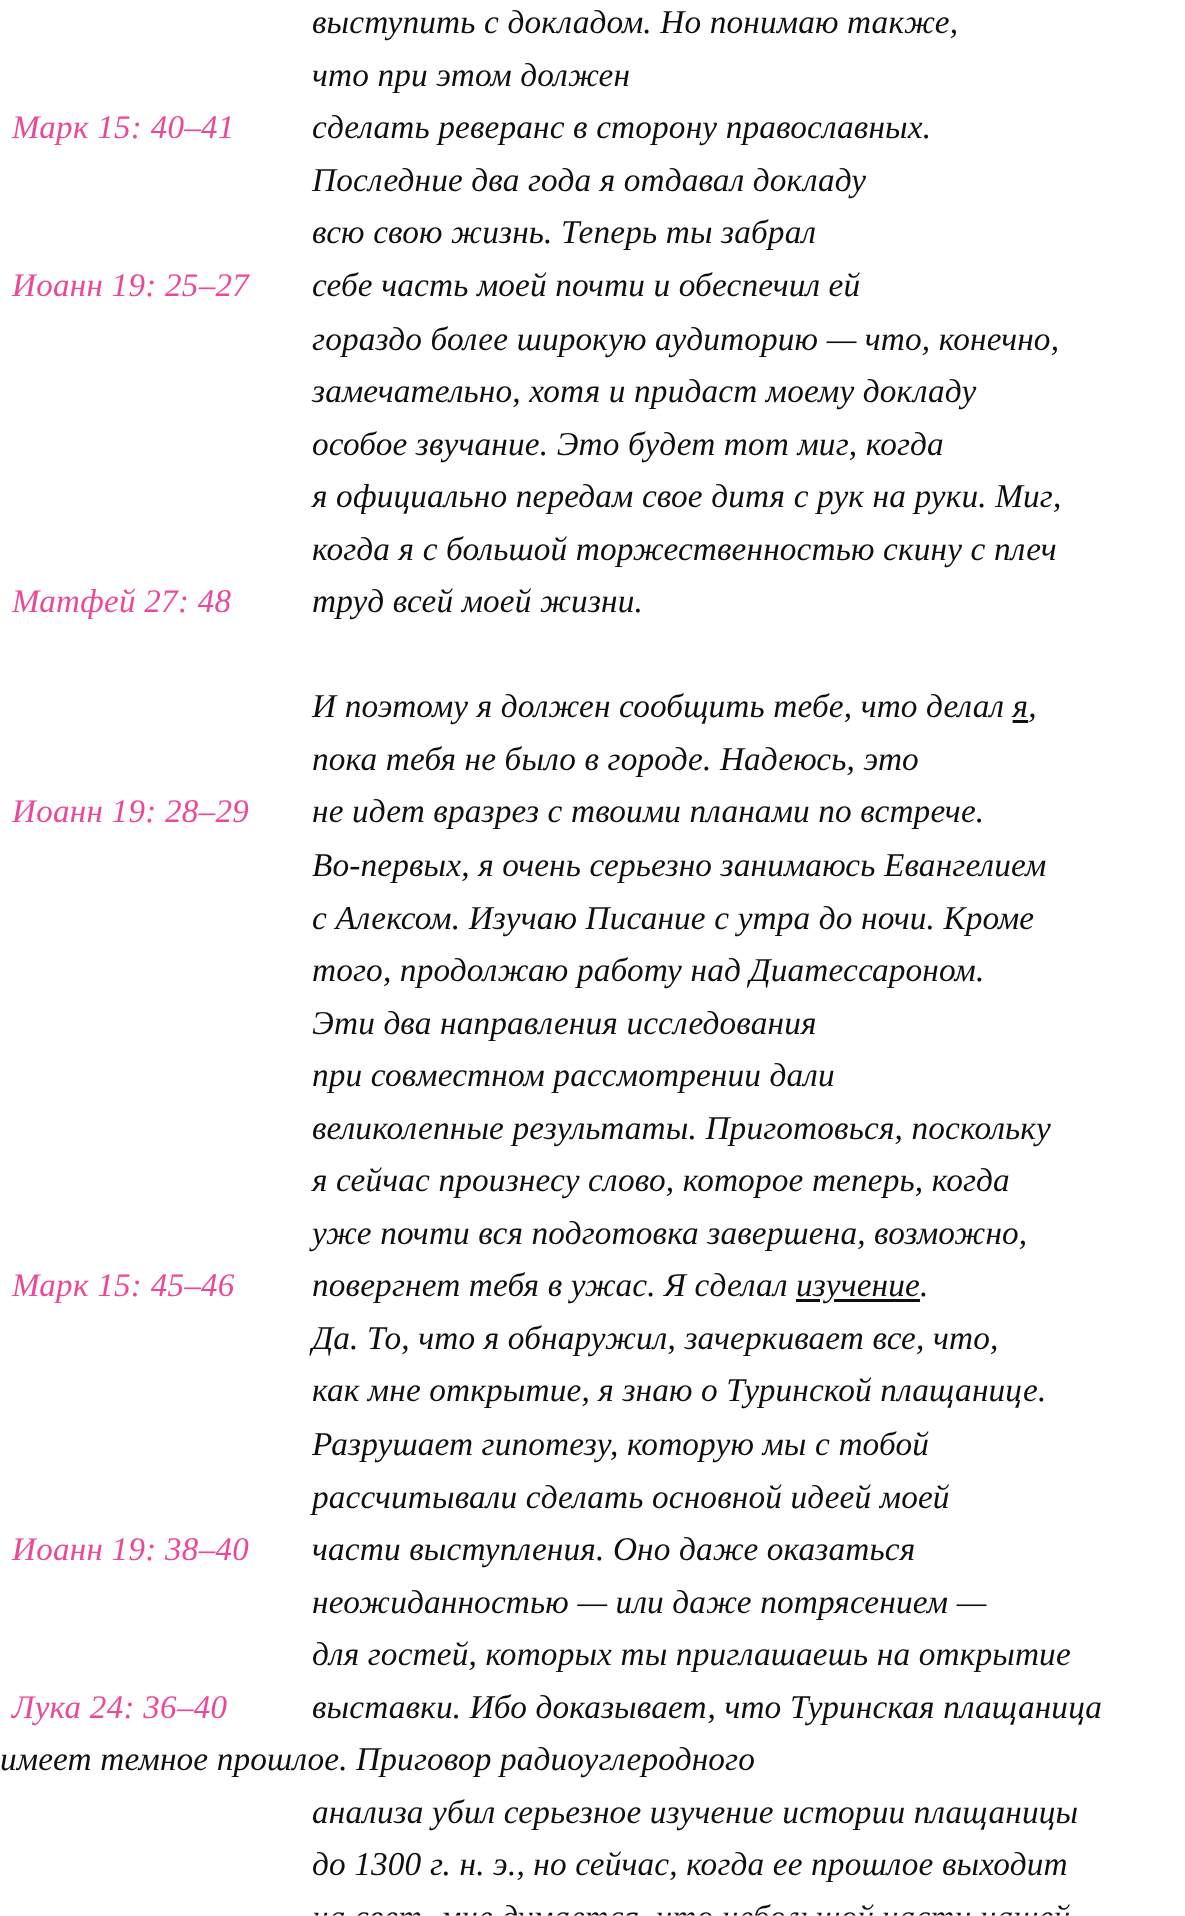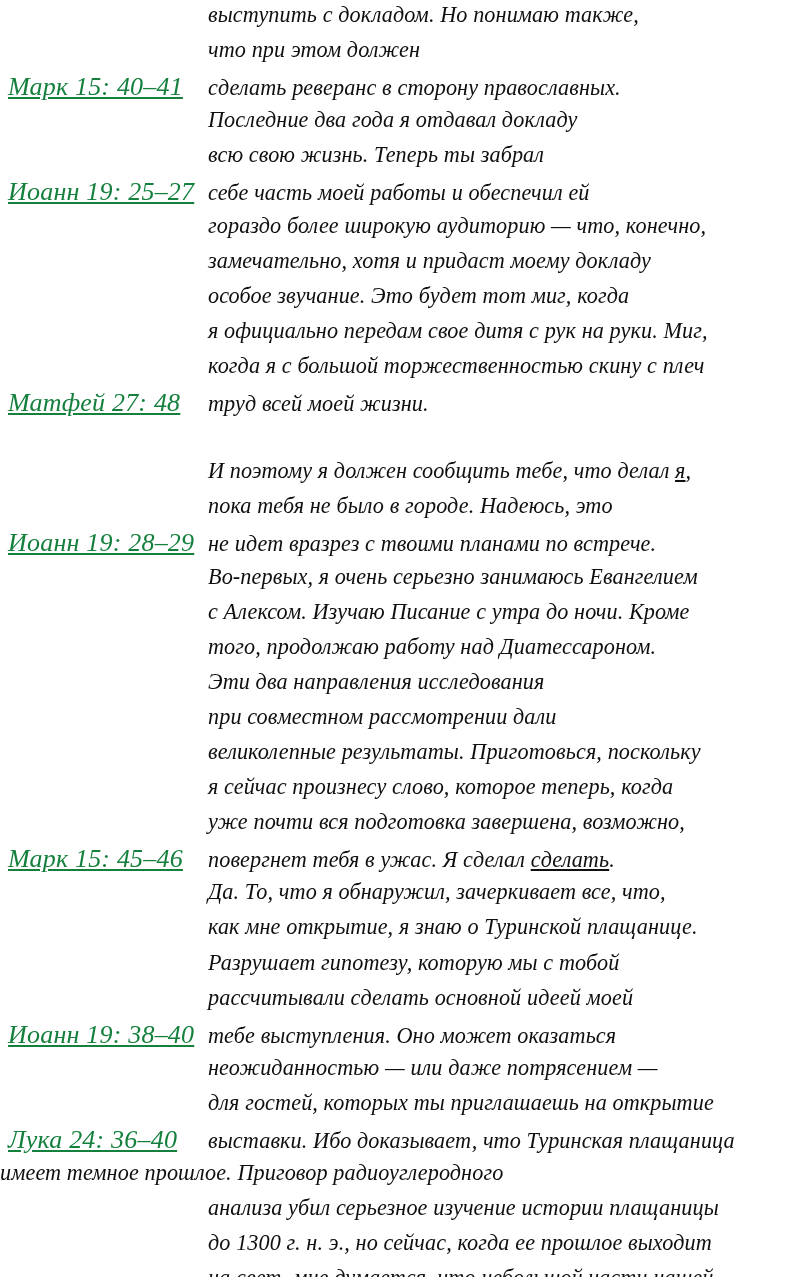--- a/index.html
+++ b/index.html
@@ -30,25 +30,24 @@
     display: flex;
     align-items: baseline;
     height: 35.1px;
   }
   .ref-col {
     width: 208px;
     min-width: 208px;
     box-sizing: border-box;
     padding-left: 8px;
     font-style: italic;
-    font-size: 26px;
+    font-size: 22px;
     letter-spacing: 0.2px;
     white-space: nowrap;
-    color: #15803d;
-    text-decoration: underline;
+    color: #ec4899;
   }
   .text-col {
     flex: 1 1 auto;
     font-style: italic;
     font-size: 22.2px;
     letter-spacing: 0.1px;
     white-space: nowrap;
     color: #100f0f;
   }
   .text-col.blank {
@@ -79,21 +78,21 @@
       <div class="line-row">
         <div class="ref-col"></div>
         <div class="text-col">Последние два года я отдавал докладу</div>
       </div>
       <div class="line-row">
         <div class="ref-col"></div>
         <div class="text-col">всю свою жизнь. Теперь ты забрал</div>
       </div>
       <div class="line-row">
         <div class="ref-col">Иоанн 19: 25–27</div>
-        <div class="text-col">себе часть моей работы и обеспечил ей</div>
+        <div class="text-col">себе часть моей почти и обеспечил ей</div>
       </div>
       <div class="line-row">
         <div class="ref-col"></div>
         <div class="text-col">гораздо более широкую аудиторию — что, конечно,</div>
       </div>
       <div class="line-row">
         <div class="ref-col"></div>
         <div class="text-col">замечательно, хотя и придаст моему докладу</div>
       </div>
       <div class="line-row">
@@ -155,41 +154,41 @@
       <div class="line-row">
         <div class="ref-col"></div>
         <div class="text-col">я сейчас произнесу слово, которое теперь, когда</div>
       </div>
       <div class="line-row">
         <div class="ref-col"></div>
         <div class="text-col">уже почти вся подготовка завершена, возможно,</div>
       </div>
       <div class="line-row">
         <div class="ref-col">Марк 15: 45–46</div>
-        <div class="text-col"><span>повергнет тебя в ужас. Я сделал </span><span class="underline">сделать</span><span>.</span></div>
+        <div class="text-col"><span>повергнет тебя в ужас. Я сделал </span><span class="underline">изучение</span><span>.</span></div>
       </div>
       <div class="line-row">
         <div class="ref-col"></div>
         <div class="text-col">Да. То, что я обнаружил, зачеркивает все, что,</div>
       </div>
       <div class="line-row">
         <div class="ref-col"></div>
         <div class="text-col">как мне открытие, я знаю о Туринской плащанице.</div>
       </div>
       <div class="line-row">
         <div class="ref-col"></div>
         <div class="text-col">Разрушает гипотезу, которую мы с тобой</div>
       </div>
       <div class="line-row">
         <div class="ref-col"></div>
         <div class="text-col">рассчитывали сделать основной идеей моей</div>
       </div>
       <div class="line-row">
         <div class="ref-col">Иоанн 19: 38–40</div>
-        <div class="text-col">тебе выступления. Оно может оказаться</div>
+        <div class="text-col">части выступления. Оно даже оказаться</div>
       </div>
       <div class="line-row">
         <div class="ref-col"></div>
         <div class="text-col">неожиданностью — или даже потрясением —</div>
       </div>
       <div class="line-row">
         <div class="ref-col"></div>
         <div class="text-col">для гостей, которых ты приглашаешь на открытие</div>
       </div>
       <div class="line-row">

